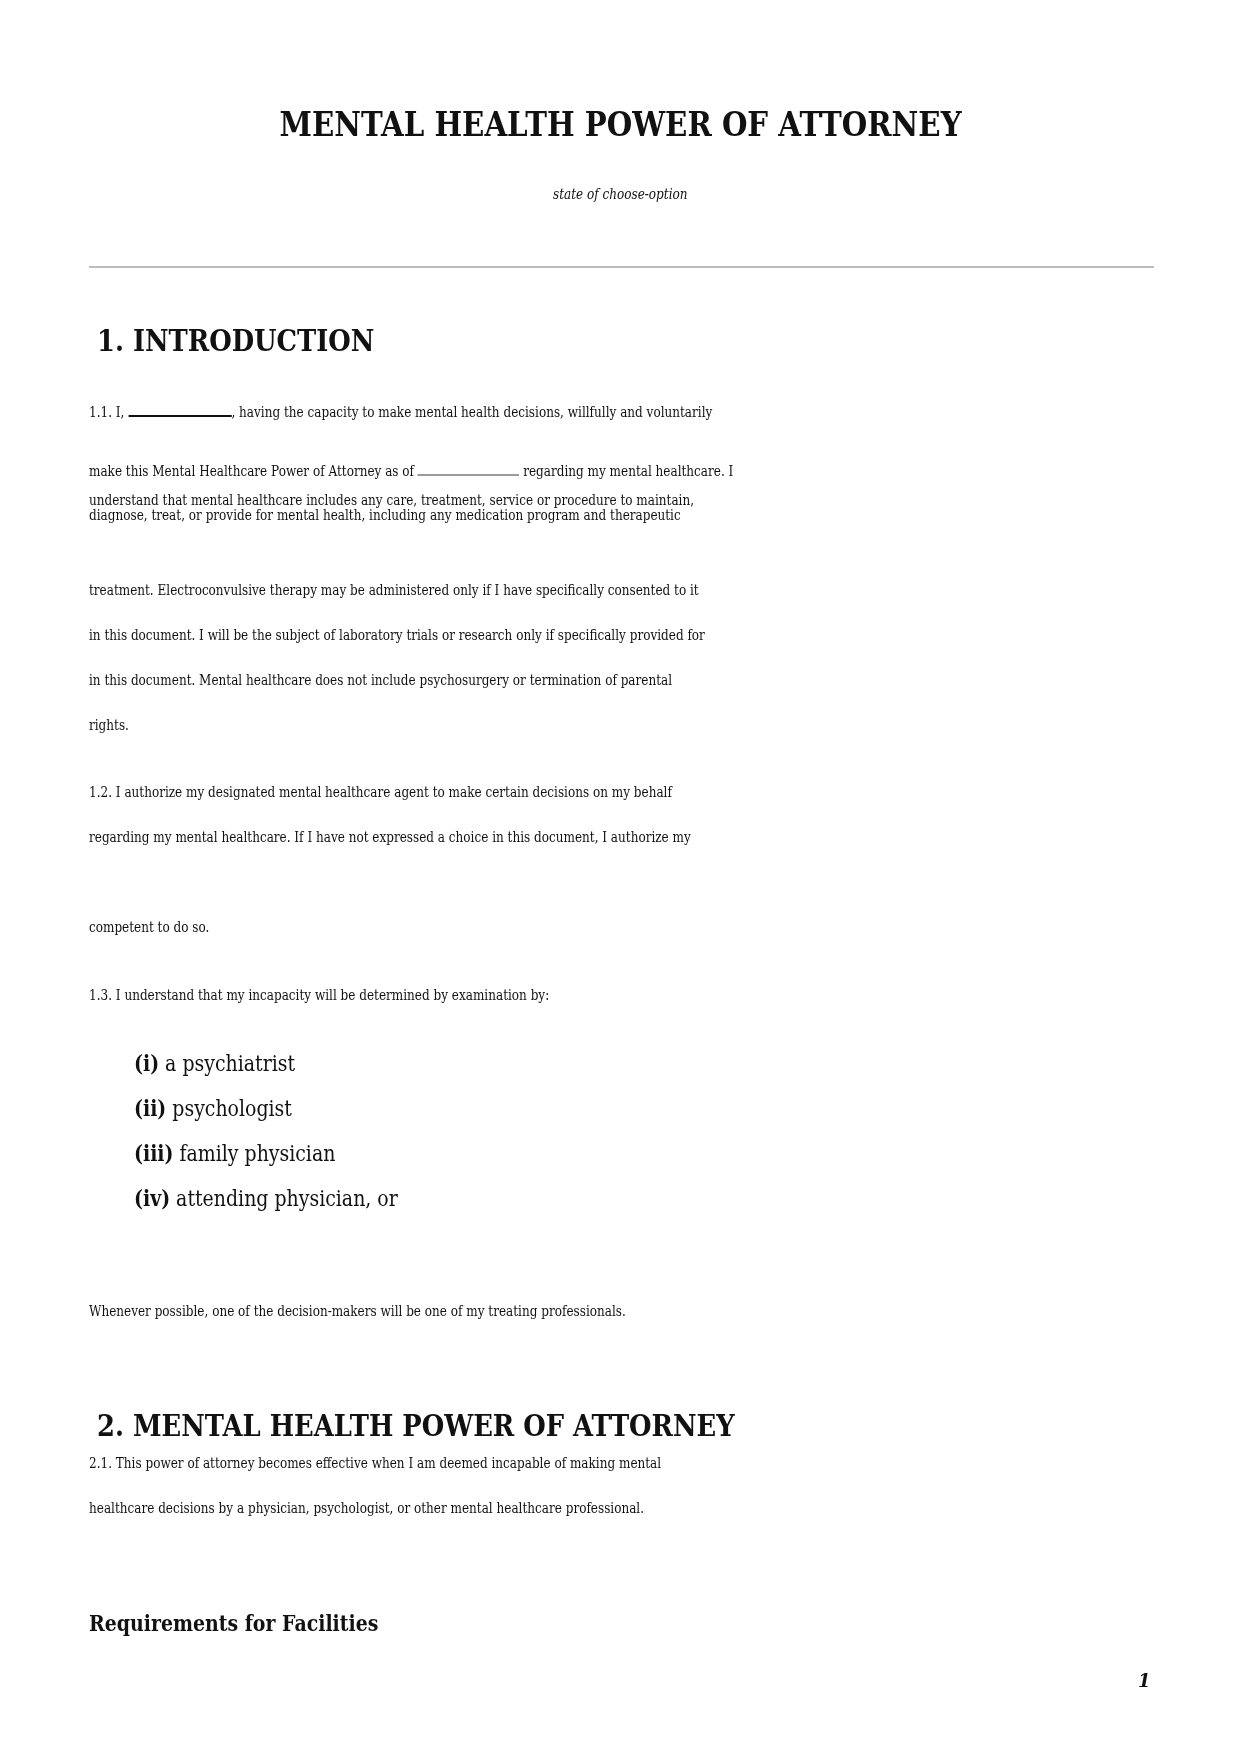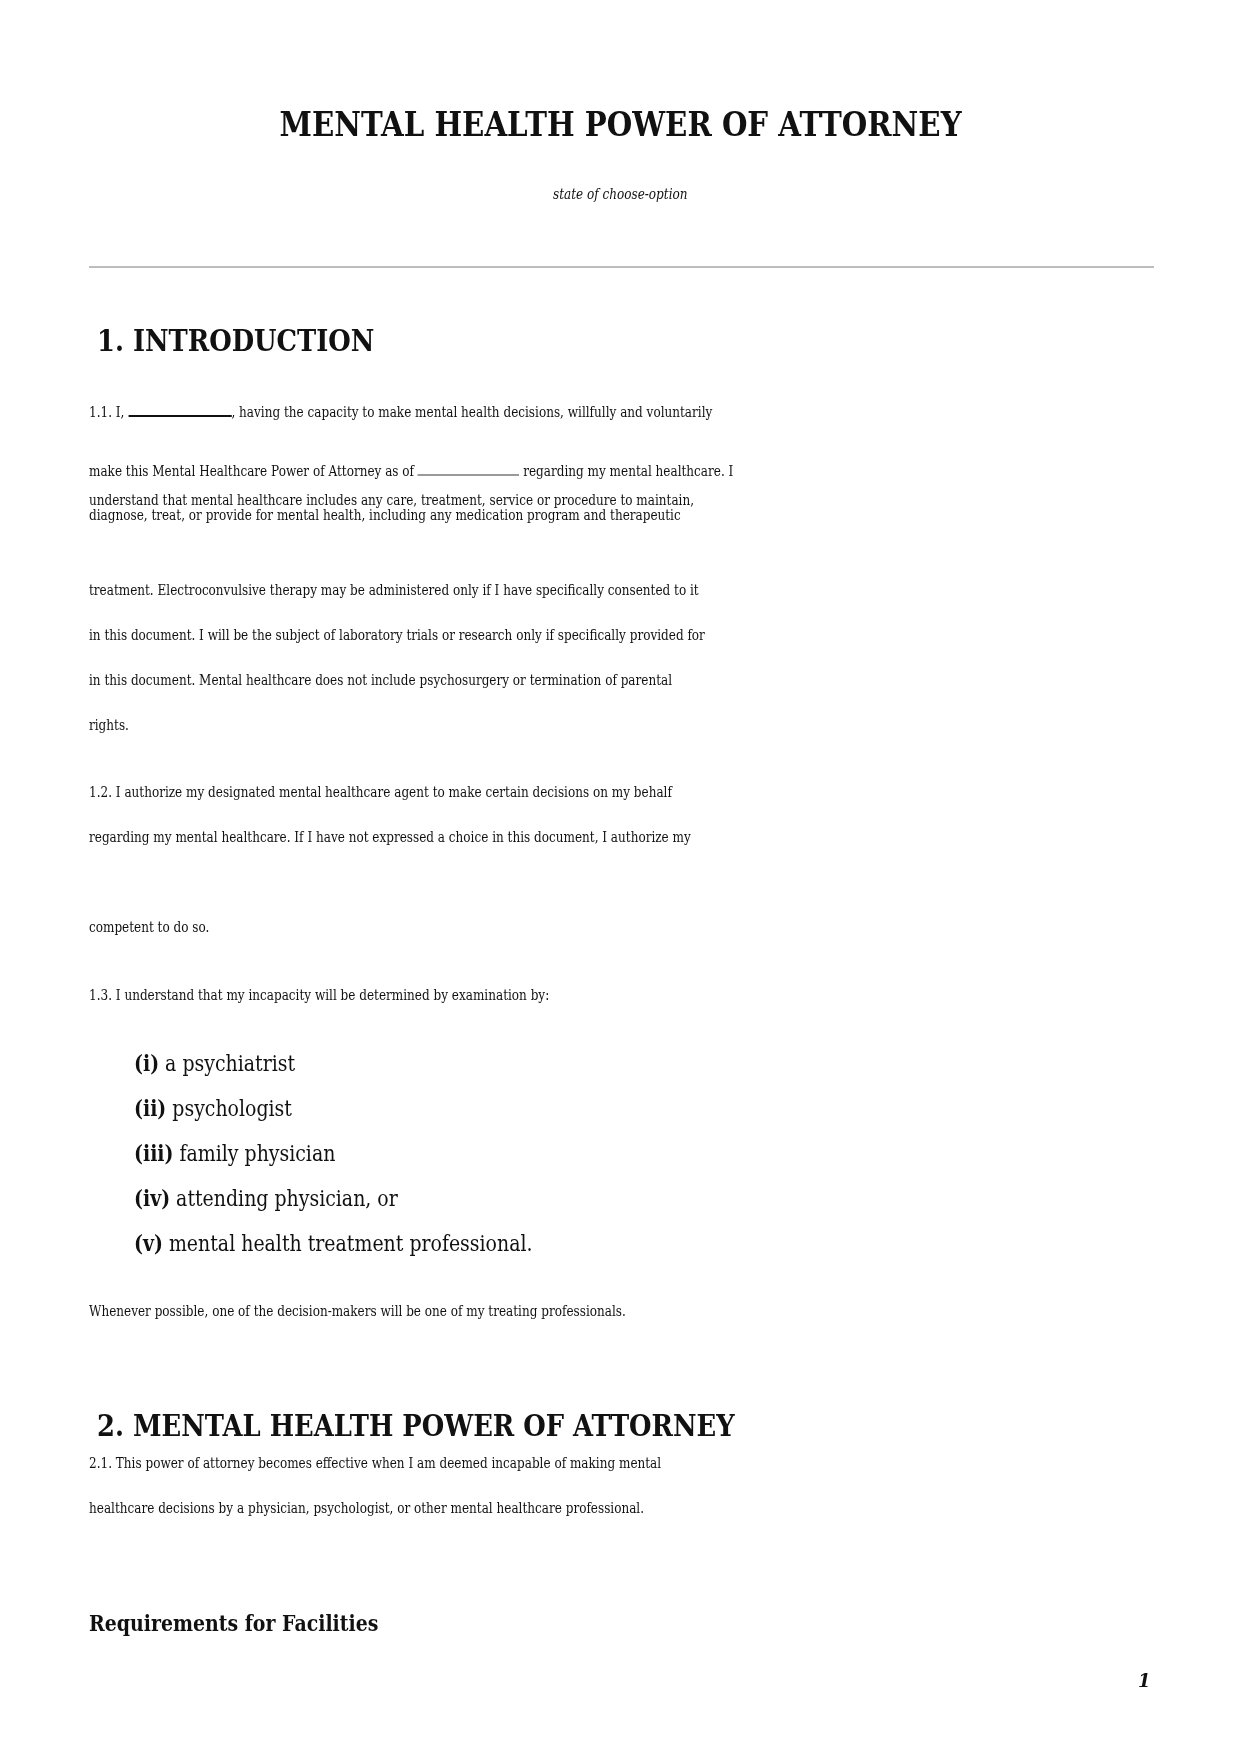--- a/index.html
+++ b/index.html
@@ -71,23 +71,20 @@
   </div>
   <div class="li" style="top:1095px;">
     <span class="sx"><b>(ii)</b> <span>psychologist</span></span>
   </div>
   <div class="li" style="top:1140px;">
     <span class="sx"><b>(iii)</b> <span>family physician</span></span>
   </div>
   <div class="li" style="top:1185px;">
     <span class="sx"><b>(iv)</b> <span>attending physician, or</span></span>
   </div>
-  <div class="li" style="top:1230px;">
-    <span class="sx"><b>(v)</b> <span>mental health treatment professional.</span></span>
-  </div>
 
   <div class="line" style="top:1298px;"><span class="sx">Whenever possible, one of the decision-makers will be one of my treating professionals.</span></div>
 
   <div class="h1" style="top:1377px;margin-top:31px;">
     <span class="sx">2. MENTAL HEALTH POWER OF ATTORNEY</span>
   </div>
 
   <div class="line" style="top:1450px;"><span class="sx">2.1. This power of attorney becomes effective when I am deemed incapable of making mental</span></div>
   <div class="line" style="top:1495px;"><span class="sx">healthcare decisions by a physician, psychologist, or other mental healthcare professional.</span></div>
 

